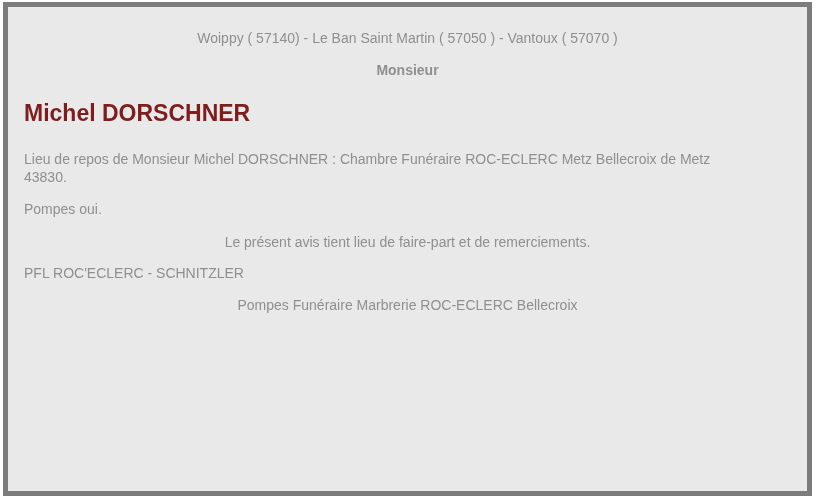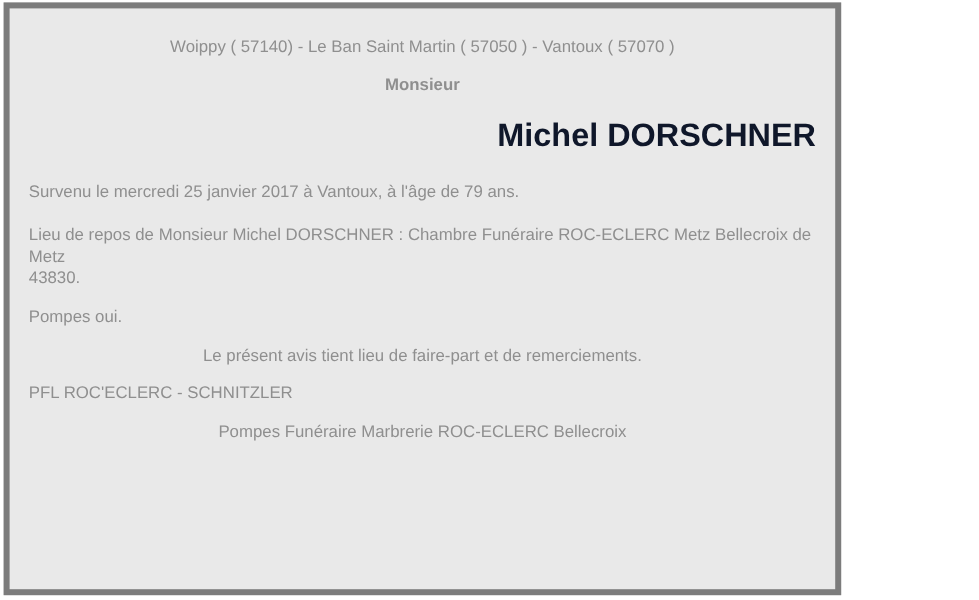--- a/index.html
+++ b/index.html
@@ -9,21 +9,21 @@
   body {
     width: 816px;
     height: 500px;
     background: #ffffff;
     font-family: "Liberation Sans", sans-serif;
     overflow: hidden;
   }
   .notice-box {
     box-sizing: border-box;
     margin: 2px 4px 4px 3px;
-    width: 698px;
+    width: 809px;
     height: 494px;
     border: 5px solid #7c7c7c;
     background: #e9e9e9;
     padding: 22px 16px 0 16px;
     overflow: hidden;
   }
   .notice-box p {
     margin: 0 0 14px 0;
     font-size: 14px;
     line-height: 18px;
@@ -31,25 +31,25 @@
   }
   .center { text-align: center; }
   .multiline { white-space: pre-line; }
   .civility {
     font-size: 17px;
     line-height: 22px;
     font-weight: bold;
   }
   .deceased-name {
     margin: 17px 0 20px 0;
-    font-size: 27px;
+    font-size: 23px;
     line-height: 34px;
     font-weight: bold;
-    color: #0f172a;
-    text-align: right;
+    color: #7f1d1d;
+    text-align: left;
     font-family: "Liberation Sans", sans-serif;
   }
   .spouse {
     font-size: 15px;
     line-height: 19px;
     margin-bottom: 10px !important;
   }
   .death-line { margin-bottom: 18px !important; }
   .ceremony { margin-bottom: 8px !important; }
   .visits { margin-bottom: 15px !important; }
@@ -64,21 +64,20 @@
 
 <div class="notice-box">
   <p class="center">Woippy ( 57140) - Le Ban Saint Martin ( 57050 ) - Vantoux ( 57070 )</p>
 
 
   <p class="center civility">Monsieur</p>
 
   <h1 class="deceased-name">Michel DORSCHNER</h1>
 
 
-  <p class="death-line">Survenu le mercredi 25 janvier 2017 à Vantoux, à l'âge de 79 ans.</p>
 
 
   <p class="multiline">Lieu de repos de Monsieur Michel DORSCHNER : Chambre Funéraire ROC-ECLERC Metz Bellecroix de Metz
 43830.</p>
 
   <p class="visits">Pompes oui.</p>
 
   <p class="center legal">Le présent avis tient lieu de faire-part et de remerciements.</p>
 
   <p>PFL ROC'ECLERC - SCHNITZLER</p>

